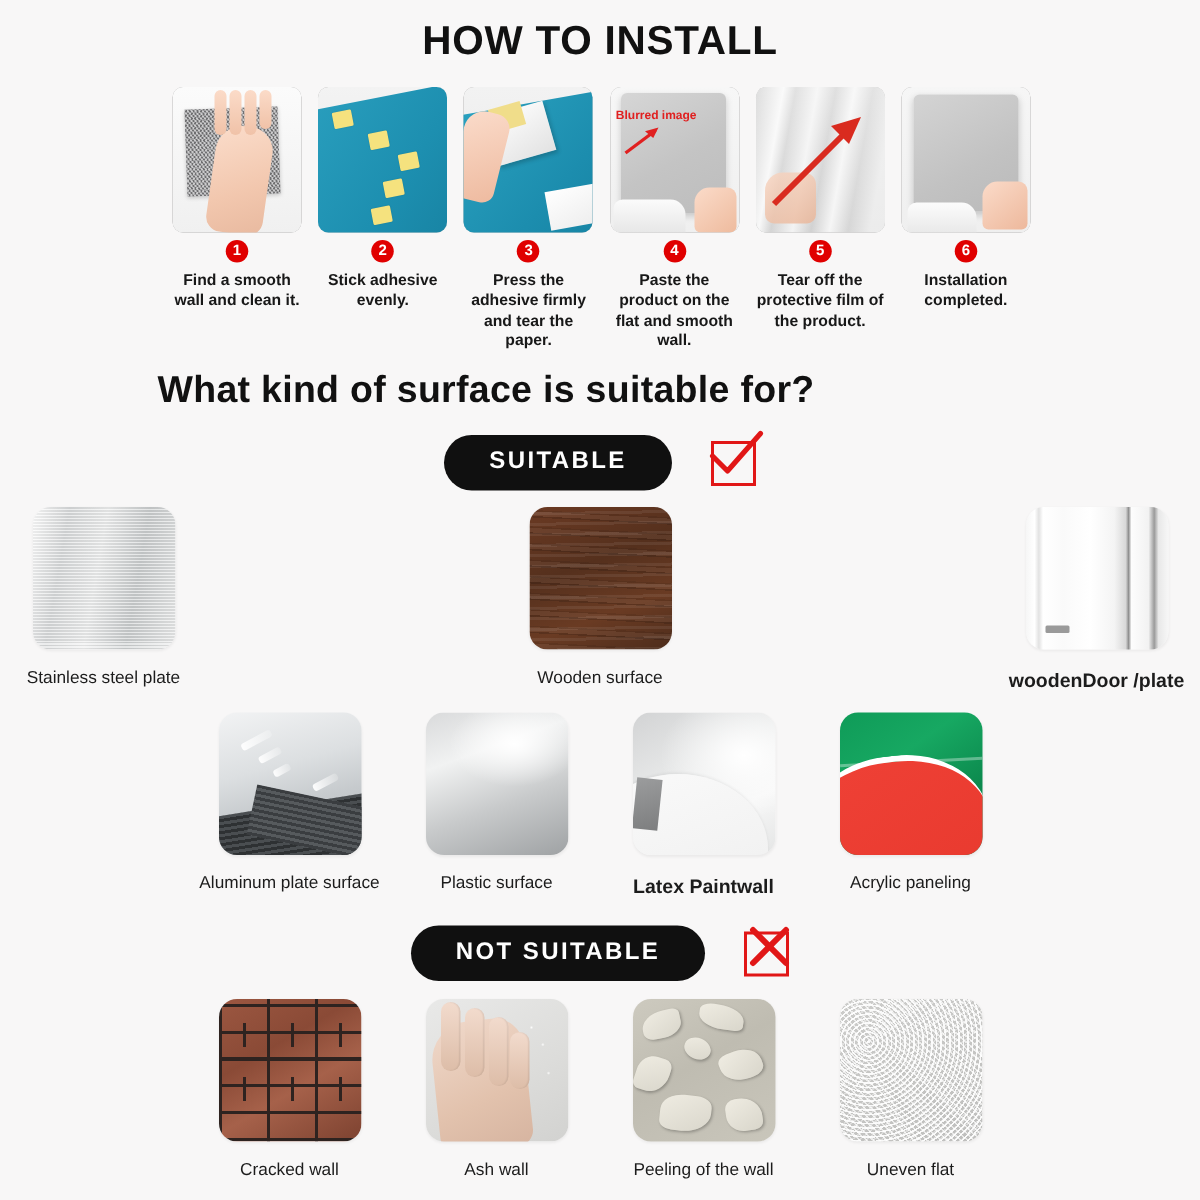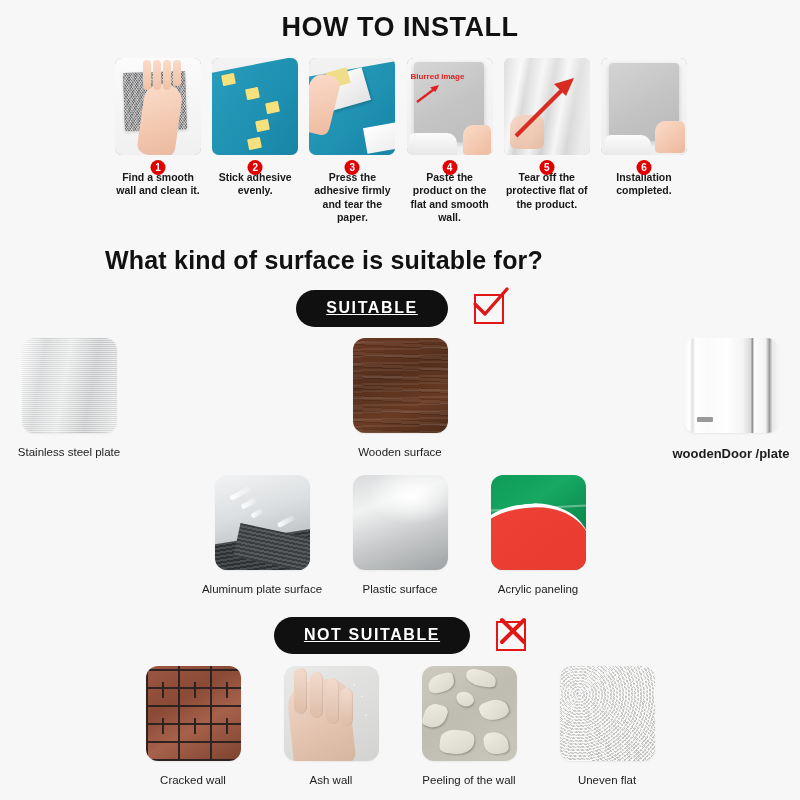--- a/index.html
+++ b/index.html
@@ -39,21 +39,21 @@
   }
   .step-img {
     width: 86px;
     height: 97px;
     border-radius: 7px;
     overflow: hidden;
     position: relative;
     background: #a3a3a3;
   }
   .step-caption {
-    margin-top: 16px;
+    margin-top: 26px;
     text-align: center;
     font-size: 10.5px;
     font-weight: bold;
     line-height: 1.28;
     color: #181818;
   }
   .step-num {
     position: absolute;
     top: 102px;
     left: 50%;
@@ -212,21 +212,20 @@
   .badge-row {
     position: absolute; left: 0; width: 800px;
     display: flex; justify-content: center; align-items: center; gap: 26px;
   }
   .badge {
     background: #101010; color: #fff;
     border-radius: 22px;
     font-size: 16px; font-weight: bold; letter-spacing: 1.6px;
     padding: 9px 30px 10px;
     white-space: nowrap;
-    text-decoration: underline;
   }
   .mark-box {
     position: relative; width: 26px; height: 26px;
     border: 2px solid #e11717;
   }
   .mark-box svg { position: absolute; left: -5px; top: -9px; overflow: visible; }
 
   .grid {
     position: absolute; left: 0; width: 800px;
     display: flex; justify-content: center; gap: 0;
@@ -459,21 +458,21 @@
       <div class="art s5">
         <div class="film"></div>
         <div class="hand"></div>
         <svg class="film-arrow" viewBox="0 0 64 66">
           <line x1="4" y1="62" x2="54" y2="12" stroke="#d92b1f" stroke-width="4"></line>
           <polygon points="62,4 42,10 54,22" fill="#d92b1f"></polygon>
         </svg>
       </div>
     </div>
     <div class="step-num">5</div>
-    <div class="step-caption">Tear off the protective flat of the product.</div>
+    <div class="step-caption">Tear off the protective film of the product.</div>
   </div>
 
   <div class="step-wrap">
     <div class="step-img">
       <div class="art s6">
         <div class="plate"></div>
         <div class="sleeve"></div>
         <div class="hand"></div>
       </div>
     </div>
@@ -519,20 +518,27 @@
       <div class="glint" style="left:14px;top:16px;"></div>
       <div class="glint" style="left:26px;top:26px;width:16px;"></div>
       <div class="glint" style="left:36px;top:36px;width:12px;"></div>
       <div class="glint" style="left:62px;top:44px;width:18px;"></div>
     </div>
     <div class="cell-label">Aluminum plate surface</div>
   </div>
   <div class="cell">
     <div class="tile m-plastic"></div>
     <div class="cell-label">Plastic surface</div>
+  </div>
+  <div class="cell">
+    <div class="tile m-latex">
+      <div class="arc"></div>
+      <div class="blk"></div>
+    </div>
+    <div class="cell-label bold">Latex Paintwall</div>
   </div>
   <div class="cell">
     <div class="tile m-acrylic">
       <div class="line"></div>
       <div class="red"></div>
     </div>
     <div class="cell-label">Acrylic paneling</div>
   </div>
 </div>
 

